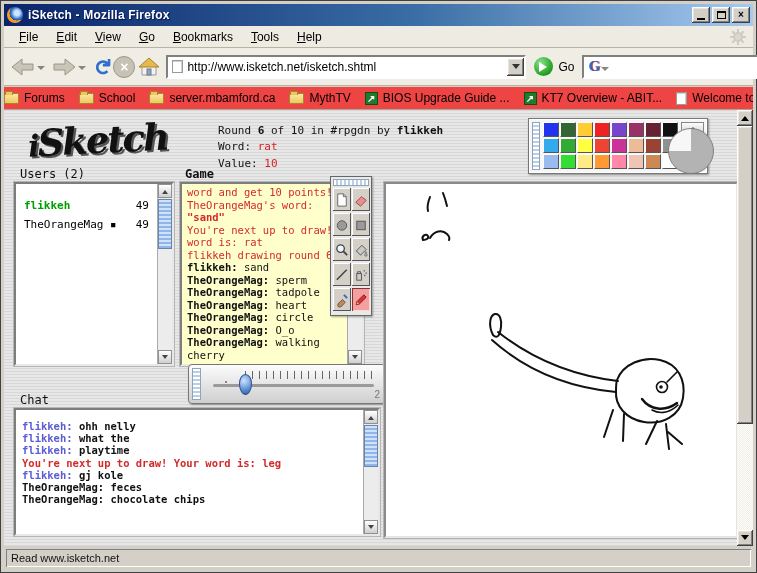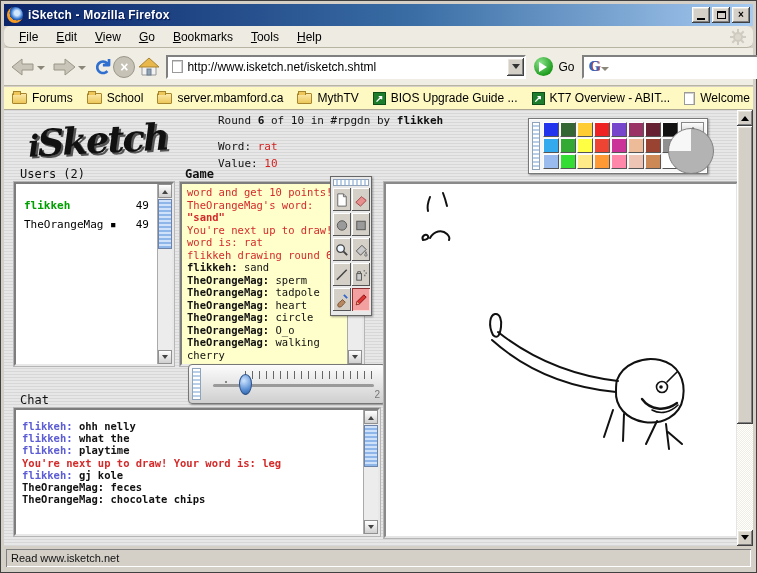--- a/index.html
+++ b/index.html
@@ -23,21 +23,21 @@
     text-shadow:1px 1px 1px #00114d; flex:1; }
   .tb-btns { display:flex; gap:2px; }
   .tb-btn { width:18px; height:16px; font-size:10px; font-weight:bold; color:#000;
     display:flex; align-items:center; justify-content:center; line-height:1; }
   .glyph-min { width:8px; height:2px; background:#000; margin-top:8px; }
   .glyph-max { width:9px; height:8px; border:1px solid #000; border-top-width:2px; }
 
   
   .menubar { position:absolute; left:3px; top:25px; right:3px; height:22px;
     background:#eeebe2; border-bottom:1px solid #b8b4a4; display:flex; align-items:center;
-    padding-left:6px; font-size:12px; color:#000;border-radius:6px; }
+    padding-left:6px; font-size:12px; color:#000; }
   .menu-item { padding:3px 9px; cursor:default; }
   .throbber { position:absolute; right:6px; top:2px; width:18px; height:18px; opacity:.8; }
 
   
   .navbar { position:absolute; left:3px; top:47px; right:3px; height:38px;
     background:#f0ede4; border-bottom:1px solid #b8b4a4; display:flex; align-items:center; padding:0 6px; }
   .nav-arrow { width:30px; height:26px; display:flex; align-items:center; justify-content:center; }
   .drop-caret { width:0; height:0; border:4px solid transparent; border-top-color:#8a8678; margin:6px 6px 0 1px; }
   .nav-btn { width:30px; height:30px; display:flex; align-items:center; justify-content:center; margin:0 1px; }
   .reload-glyph { font-size:22px; color:#2f6fcf; font-weight:bold; transform:rotate(90deg); }
@@ -54,21 +54,21 @@
   .go-tri { width:0; height:0; border:5px solid transparent; border-left:8px solid #fff; margin-left:4px; }
   .go-label { font-size:12px; }
   .searchbox { flex:1; height:24px; background:#fff; border:2px solid; border-color:#808080 #fff #fff #808080;
     display:flex; align-items:center; padding:0 4px; }
   .g-logo { font-family:"Liberation Serif",serif; font-weight:bold; font-size:15px; color:#3367c2;
     text-shadow:1px 0 #c23b3b; margin-right:1px; }
   .searchbox input { flex:1; border:none; outline:none; font-size:12px; }
 
   
   .bookmarksbar { position:absolute; left:3px; top:86px; right:3px; height:23px;
-    background:#fef9c3; border-bottom:1px solid #aca894; display:flex; align-items:center; padding-left:8px;
+    background:#ef4444; border-bottom:1px solid #aca894; display:flex; align-items:center; 
     font-size:12px; gap:14px; white-space:nowrap; overflow:hidden; }
   .bookmark { display:flex; align-items:center; gap:5px; }
   .bm-folder { width:15px; height:11px; background:linear-gradient(#fbe9a7,#edc75a); border:1px solid #a8862e;
     border-radius:1px; position:relative; }
   .bm-folder::before { content:""; position:absolute; left:0; top:-3px; width:6px; height:3px;
     background:#edc75a; border:1px solid #a8862e; border-bottom:none; }
   .bm-site { width:13px; height:13px; background:#1d7d2c; border:1px solid #0d4d18; color:#fff;
     font-size:10px; line-height:12px; text-align:center; font-weight:bold; }
   .bm-page { width:11px; height:13px; background:#fff; border:1px solid #9a9a9a;
     box-shadow:inset -3px 3px 0 -2px #d0d0d0; }
@@ -77,21 +77,21 @@
   .content { position:absolute; left:3px; top:109px; right:3px; bottom:26px;
     background:repeating-linear-gradient(to bottom,#d7d7d7 0 1px,#e7e7e7 1px 3px); overflow:hidden; }
   .page { position:absolute; left:0; top:0; right:16px; bottom:0; }
 
   .logo { position:absolute; left:24px; top:8px; font-family:"DejaVu Serif",serif;
     font-style:italic; font-weight:bold; font-size:37px; color:#111; transform:rotate(-3deg);
     text-shadow:2px 2px 0 #555; letter-spacing:-2px; }
   .logo::first-letter{ font-size:30px; }
 
   .hdr { position:absolute; left:214px; font-size:11px; font-family:"DejaVu Sans Mono",monospace; white-space:pre; color:#111;}
-  .hdr-round { top:4px; }
+  .hdr-round { top:14px; }
   .hdr-word  { top:30px; font-weight:normal; }
   .hdr-value { top:47px; font-weight:normal; }
   .red { color:#d42222; }
   .b { font-weight:bold; }
 
   .heading { position:absolute; font-size:12px; font-family:"DejaVu Sans Mono",monospace; color:#111; }
 
   
   .rib-v { background:repeating-linear-gradient(to bottom,#ffffff 0 2px,#b9cfe8 2px 4px); border:1px solid #8fa3bb; }
   .rib-h { background:repeating-linear-gradient(to right,#ffffff 0 2px,#b9cfe8 2px 4px); border:1px solid #8fa3bb; }

